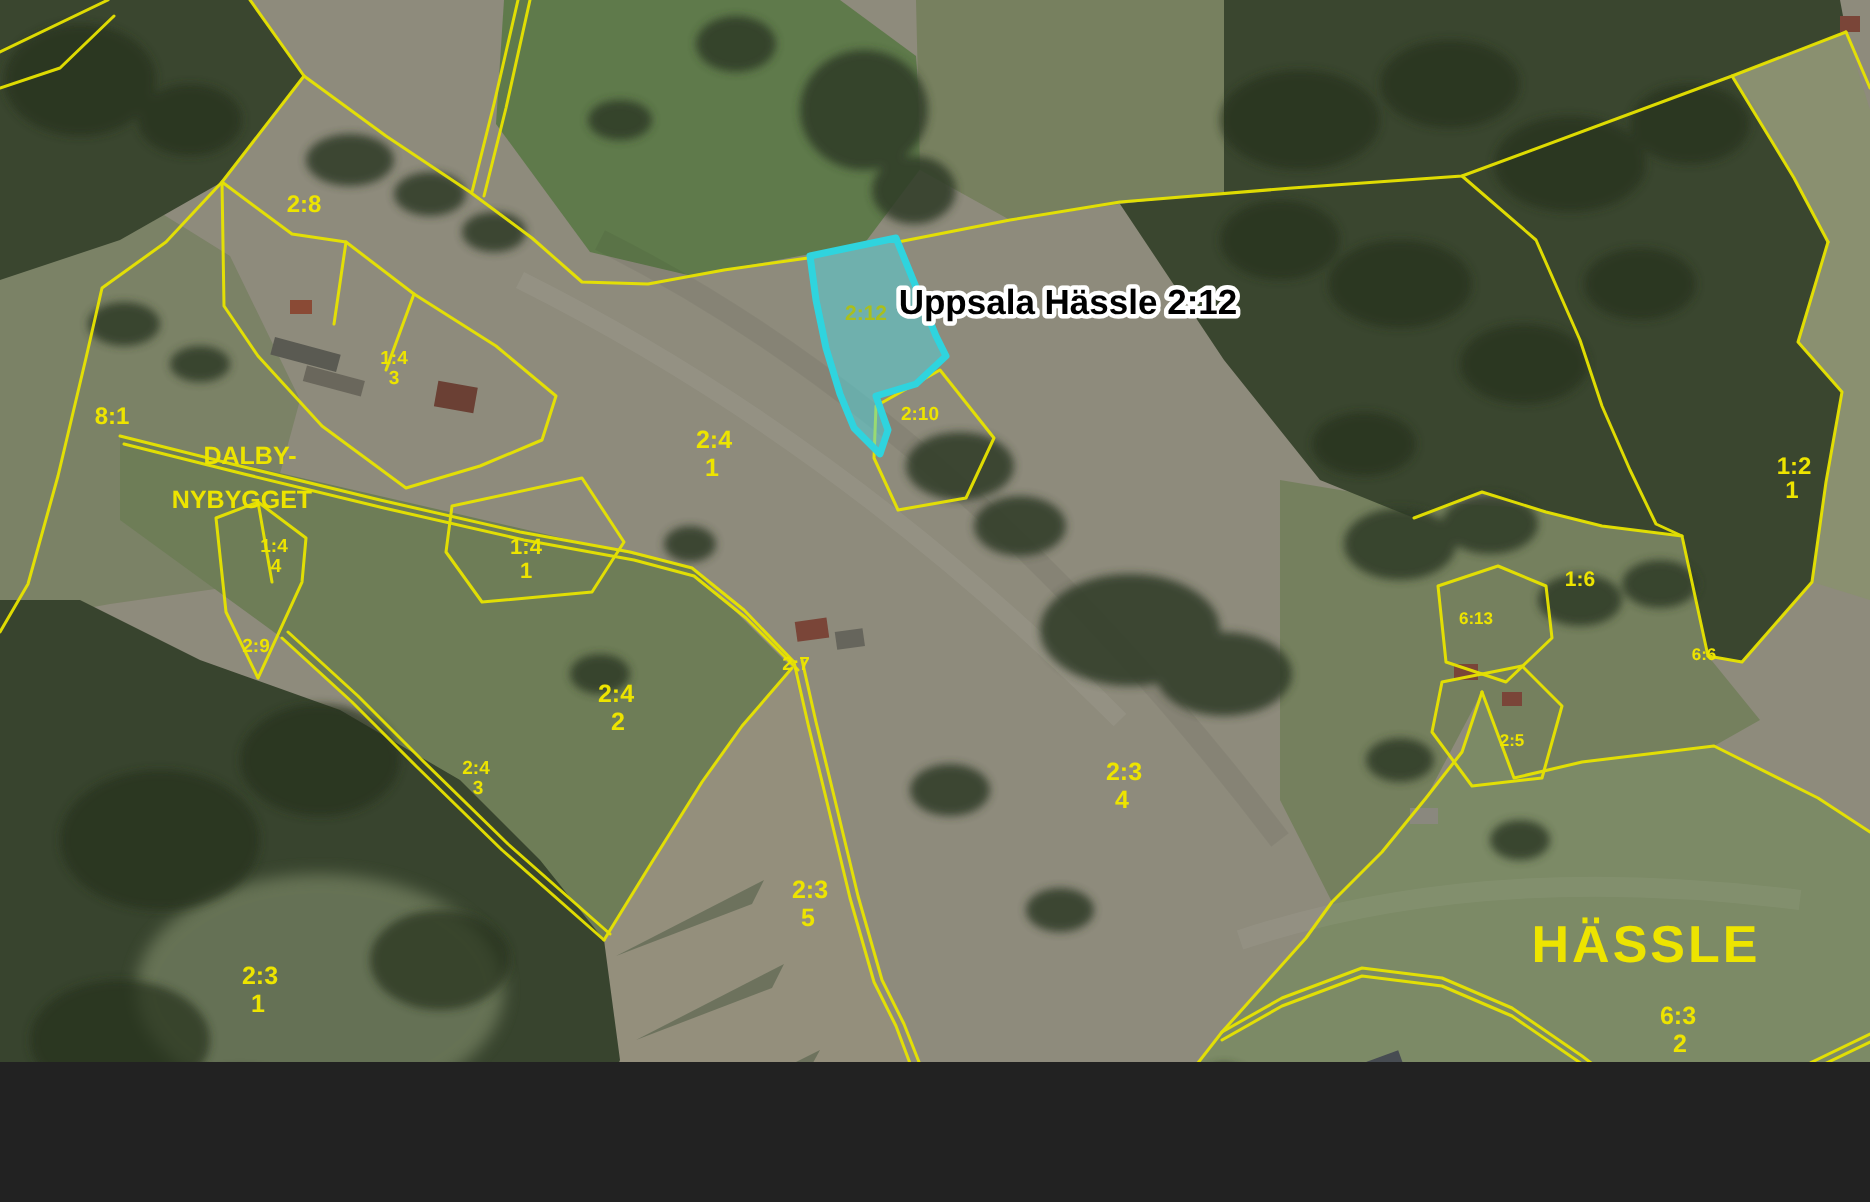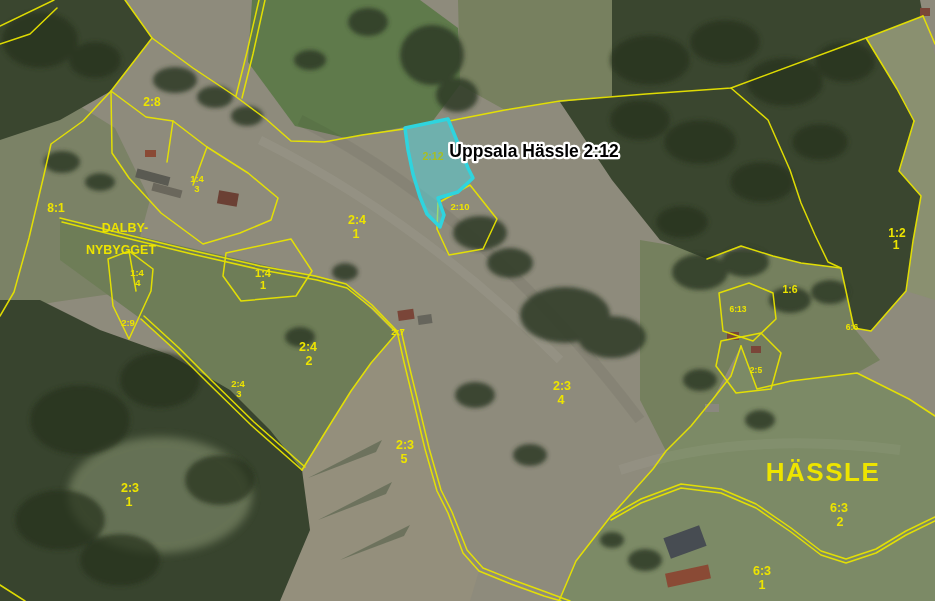--- a/index.html
+++ b/index.html
@@ -1,16 +1,16 @@
 <!DOCTYPE html>
 <html><head>
 <meta charset="utf-8">
 <style>
   html,body{margin:0;padding:0;background:#222;}
-  #map-frame{position:relative;width:935px;height:601px;overflow:hidden;
+  #map-frame{position:relative;width:935px;height:531px;overflow:hidden;
     font-family:"Liberation Sans",sans-serif;}
   svg{display:block;}
   text{font-family:"Liberation Sans",sans-serif;font-weight:bold;}
   .lbl{text-anchor:middle;}
   .annot{paint-order:stroke;stroke-linejoin:round;}
 </style>
 </head>
 <body>
 
 <div id="map-frame">

